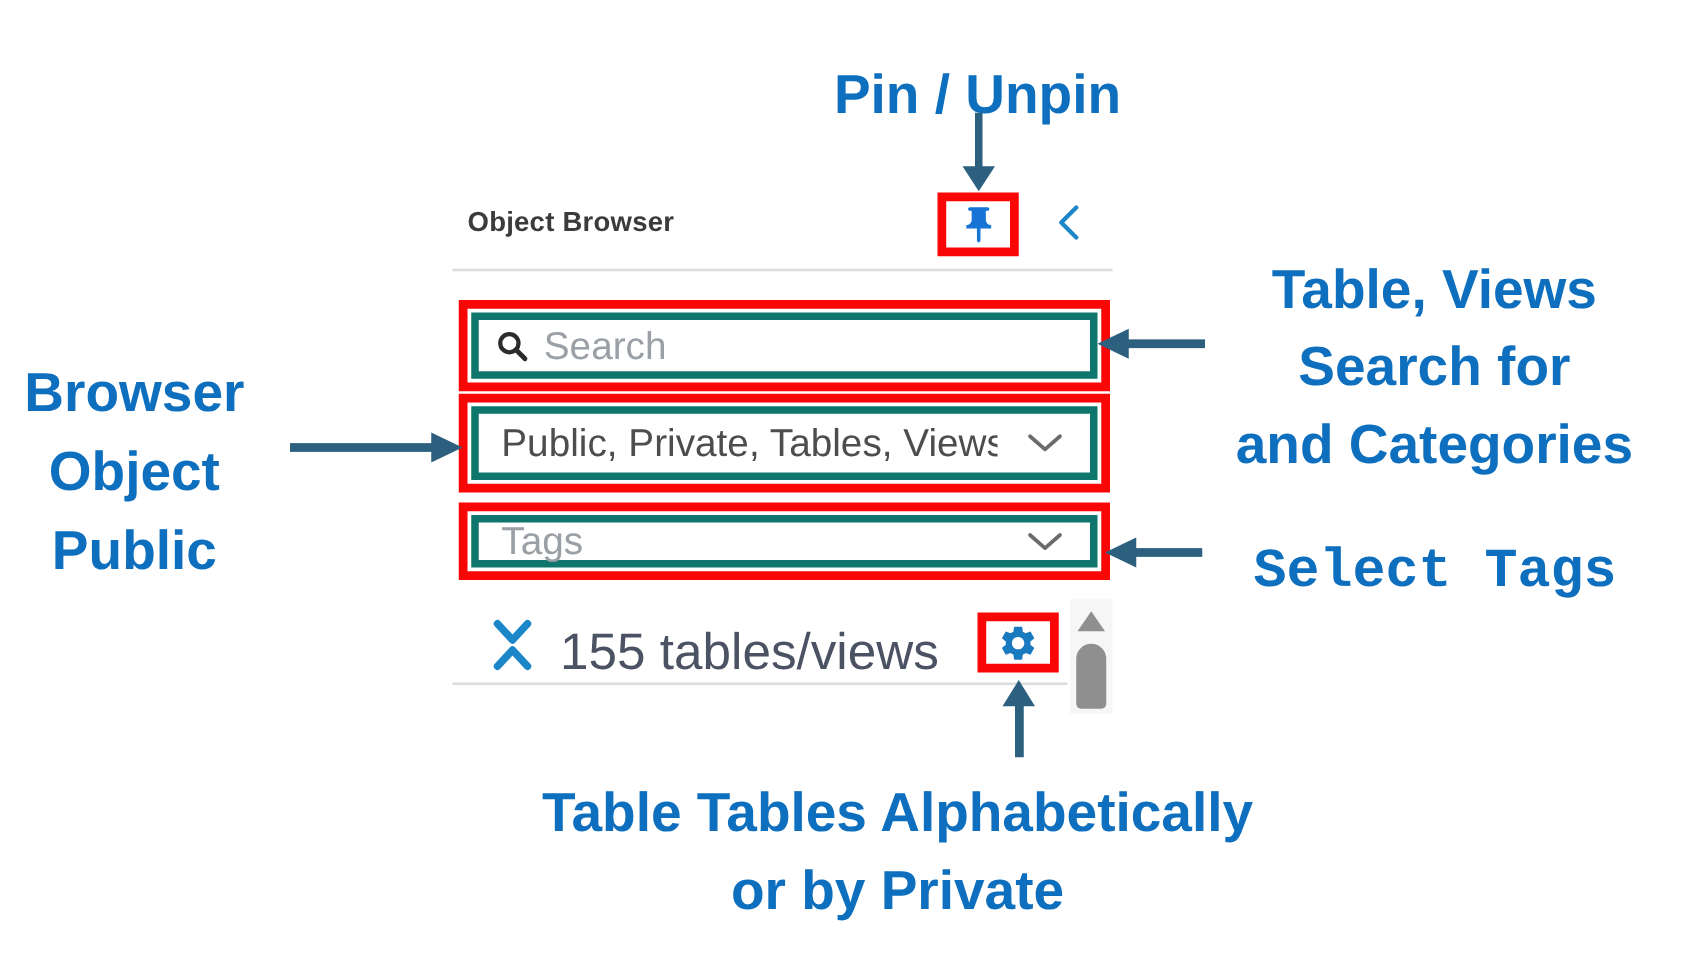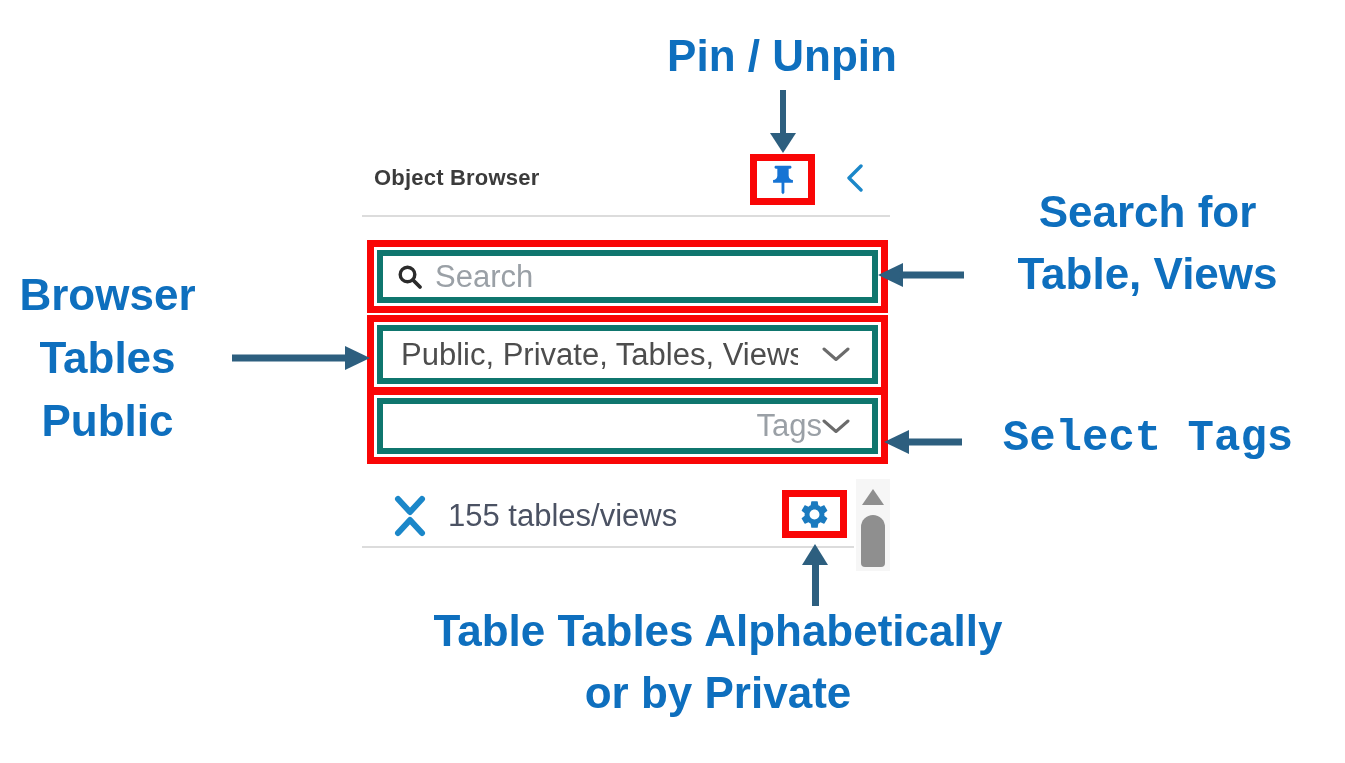--- a/index.html
+++ b/index.html
@@ -1,47 +1,47 @@
 <!DOCTYPE html>
 <html><head>
 <meta charset="utf-8">
 <style>
   html,body{margin:0;padding:0;background:#ffffff;}
   .stage{position:relative;width:1345px;height:763px;background:#ffffff;overflow:hidden;
          font-family:"Liberation Sans",sans-serif;}
 
   
-  .ann{position:absolute;color:#0e6fbe;font-weight:600;font-size:44px;text-align:center;}
+  .ann{position:absolute;color:#0e6fbe;font-weight:600;font-size:44px;text-align:center;margin-top:20px;}
   .ann .ln{display:block;}
 
   
   .panel-title{position:absolute;left:374px;top:165px;font-size:22px;font-weight:700;color:#3b3b3b;letter-spacing:.2px;}
   .hrule{position:absolute;height:2px;background:#dcdcdc;}
   #hrule-top{left:362px;top:215px;width:528px;}
   #hrule-bottom{left:362px;top:546px;width:492px;}
 
   .redbox{position:absolute;border:7px solid #f90606;background:#ffffff;box-sizing:border-box;}
   .fieldbox{padding:3px;}
   .field{width:100%;height:100%;box-sizing:border-box;border:6px solid #0f766e;background:#fff;
          display:flex;align-items:center;}
   #search-redbox{left:367px;top:240px;width:521px;height:73px;}
   #types-redbox{left:367px;top:315px;width:521px;height:79px;}
-  #tags-redbox{left:367px;top:388px;width:521px;height:76px;text-align:right;}
+  #tags-redbox{left:367px;top:402px;width:521px;height:62px;}
   #pin-redbox{left:750px;top:154px;width:65px;height:51px;display:flex;align-items:center;justify-content:center;}
   #gear-redbox{left:782px;top:490px;width:65px;height:48px;display:flex;align-items:center;justify-content:center;}
 
   .search-input{flex:1;border:none;outline:none;font-family:"Liberation Sans",sans-serif;
                 font-size:31px;color:#4d4d4d;background:transparent;min-width:0;}
   .search-input::placeholder{color:#9aa0a6;opacity:1;}
   .mag{margin:0 10px 0 14px;flex:0 0 auto;}
   .select-text{flex:1;font-size:31px;color:#4d4d4d;padding-left:18px;white-space:nowrap;overflow:hidden;}
   .placeholder{color:#9aa0a6;}
   .dd-chev{flex:0 0 auto;margin-right:22px;}
 
-  .count-label{position:absolute;left:448px;top:498px;font-size:31px;color:#4b5263;}
+  .count-label{position:absolute;left:448px;top:498px;font-size:41px;color:#4b5263;}
   .collapse-btn{position:absolute;left:393px;top:494px;width:34px;height:44px;cursor:pointer;}
 
   
   .scrollbar{position:absolute;left:856px;top:479px;width:34px;height:92px;background:#f6f6f6;}
   .scroll-up{position:absolute;left:6px;top:10px;width:0;height:0;
              border-left:11px solid transparent;border-right:11px solid transparent;
              border-bottom:16px solid #8f8f8f;}
   .scroll-thumb{position:absolute;left:5px;top:36px;width:24px;height:52px;background:#8f8f8f;
                 border-radius:12px 12px 4px 4px;}
 
@@ -122,31 +122,32 @@
   </div>
 
   <div class="scrollbar">
     <div class="scroll-up"></div>
     <div class="scroll-thumb"></div>
   </div>
 
   <div class="hrule" id="hrule-bottom"></div>
 
   <div class="ann" style="left:955px;top:181px;width:385px;line-height:62px;">
+    <span class="ln">Table, Views</span>
     <span class="ln">Search for</span>
-    <span class="ln">Table, Views</span>
+    <span class="ln">and Categories</span>
   </div>
   <svg class="arrow" style="left:878px;top:262px;" width="86" height="26" viewBox="0 0 86 26">
     <polygon points="0,13 25,1 25,25" fill="#2d5f7f"></polygon>
     <rect x="21" y="9.5" width="65" height="7" fill="#2d5f7f"></rect>
   </svg>
 
   <div class="ann" style="left:5px;top:263px;width:205px;line-height:63px;">
     <span class="ln">Browser</span>
-    <span class="ln">Tables</span>
+    <span class="ln">Object</span>
     <span class="ln">Public</span>
   </div>
   <svg class="arrow" style="left:232px;top:345px;" width="138" height="26" viewBox="0 0 138 26">
     <rect x="0" y="9.5" width="114" height="7" fill="#2d5f7f"></rect>
     <polygon points="113,1 113,25 138,13" fill="#2d5f7f"></polygon>
   </svg>
 
   <div class="ann" style="left:998px;top:408px;width:300px;line-height:60px;font-family:Liberation Mono, monospace;">Select Tags</div>
   <svg class="arrow" style="left:884px;top:429px;" width="78" height="26" viewBox="0 0 78 26">
     <polygon points="0,13 25,1 25,25" fill="#2d5f7f"></polygon>

